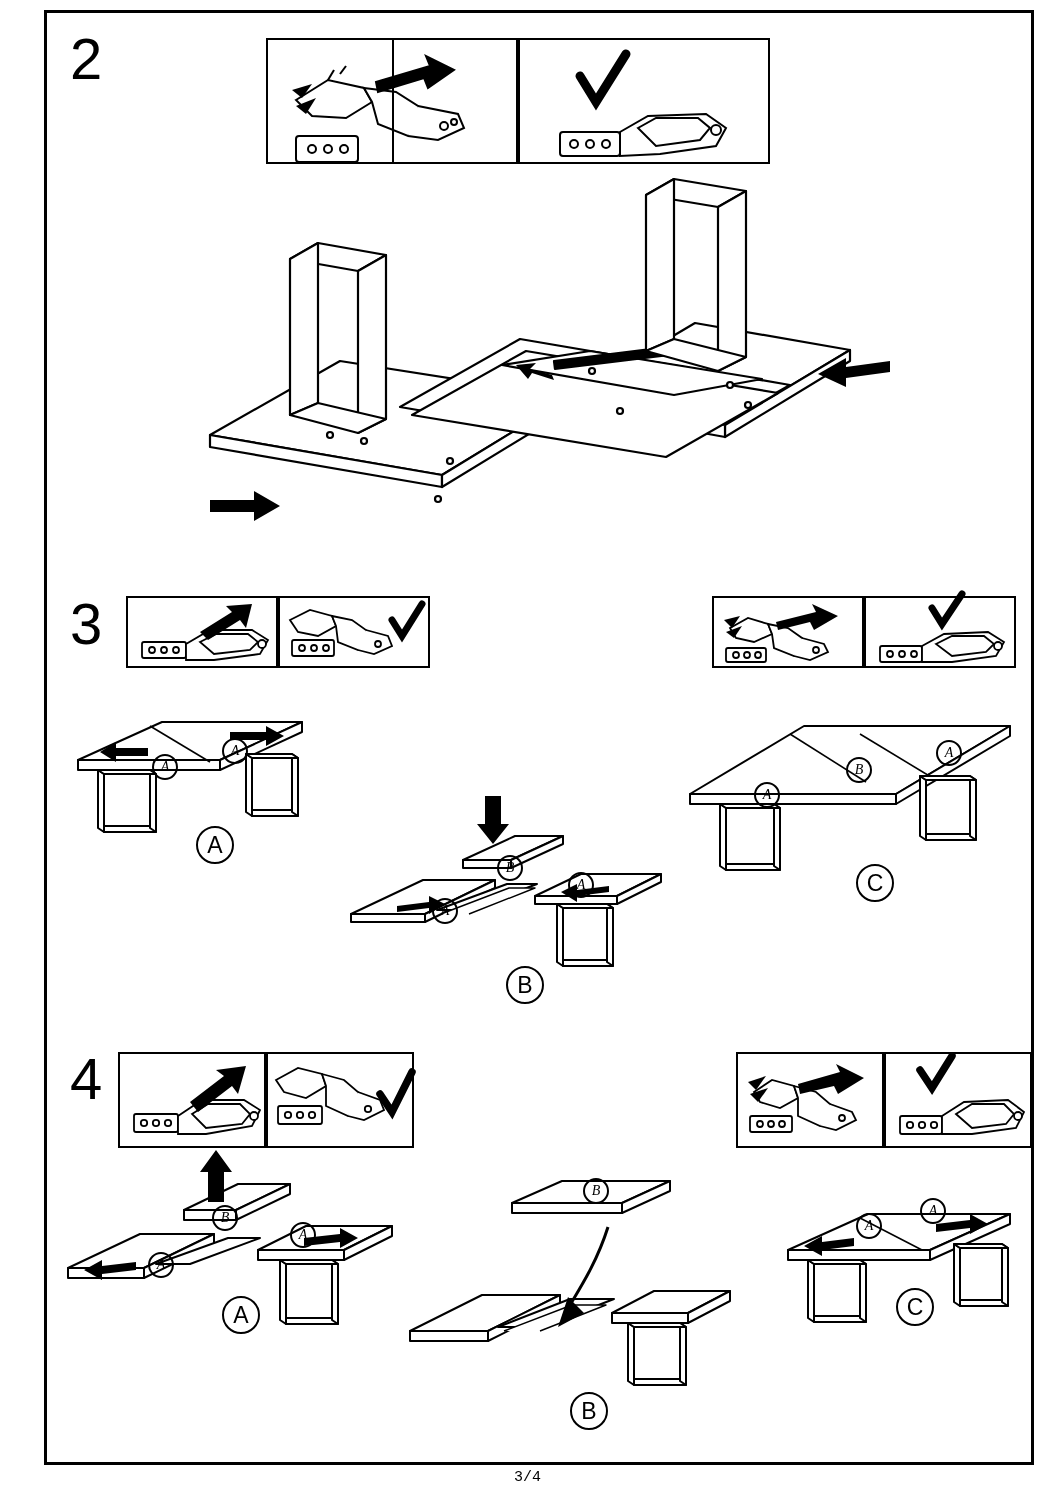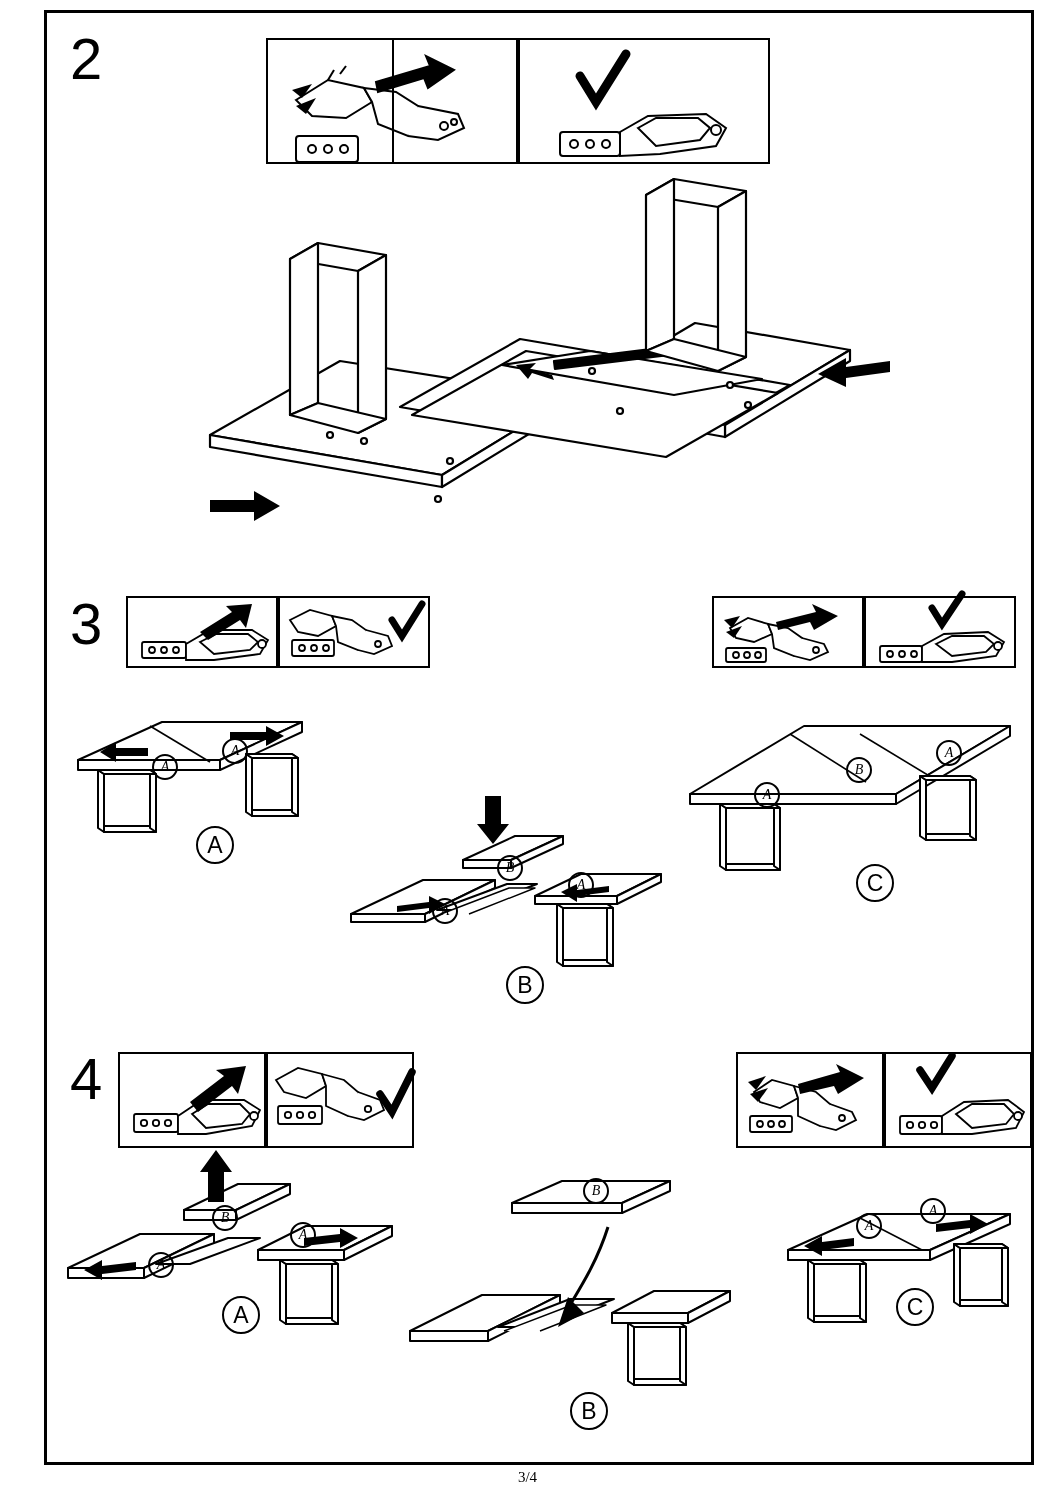--- a/index.html
+++ b/index.html
@@ -76,21 +76,21 @@
     font-size: 14px;
     font-style: italic;
   }
   .page-footer {
     position: absolute;
     left: 0;
     right: 0;
     bottom: 14px;
     text-align: center;
     font-size: 15px;
-    font-family: Liberation Serif, serif;
+    font-family: Liberation Mono, monospace;
   }
 </style>
 </head>
 <body>
 
 <div id="page">
   <div class="page-frame"></div>
 
   <div class="step-number" style="left:70px; top:30px;">2</div>
 

